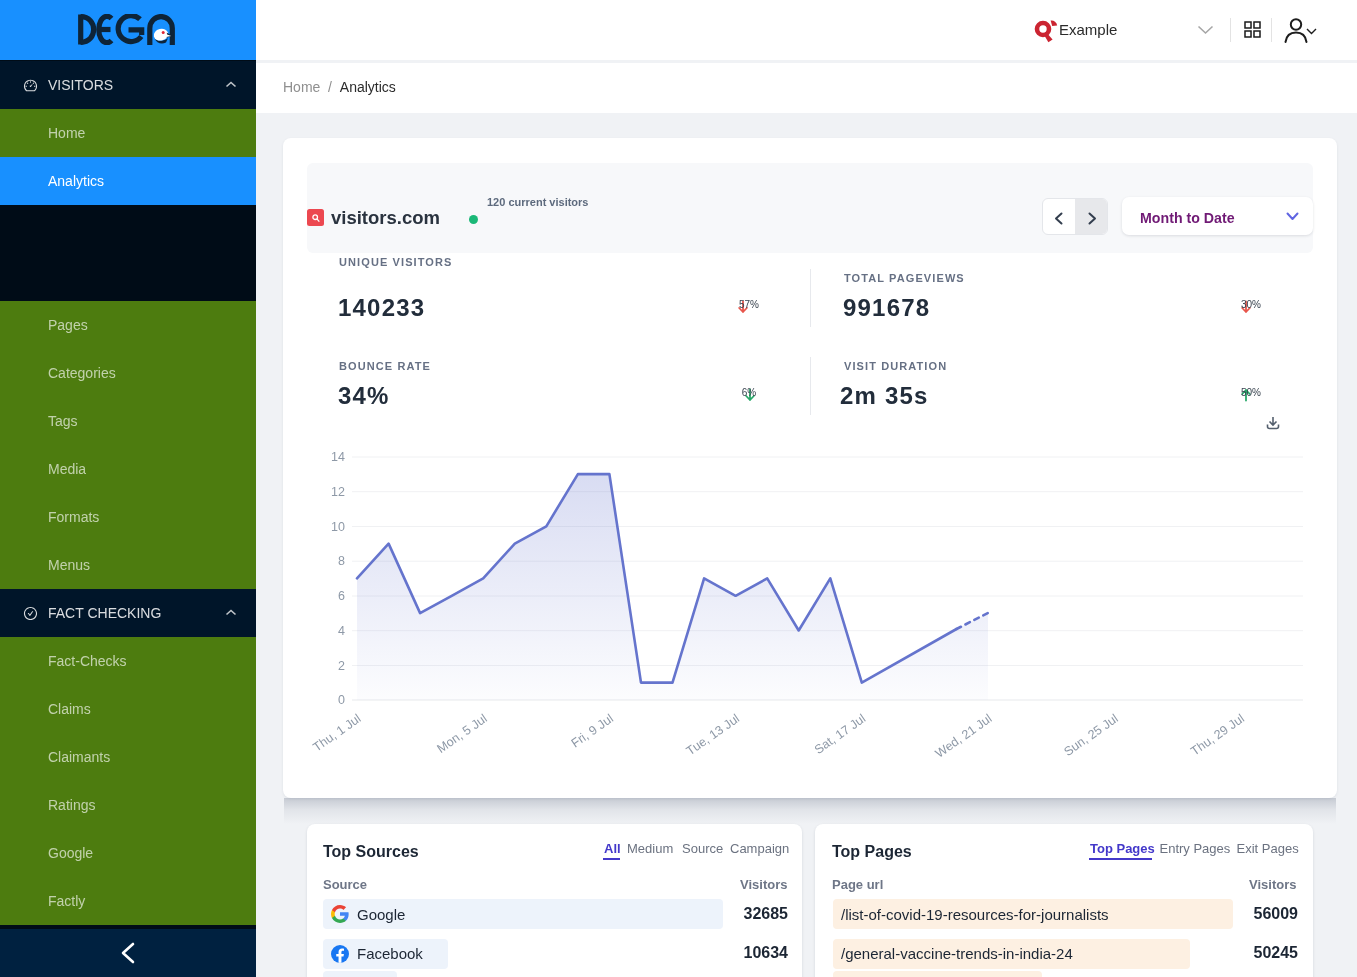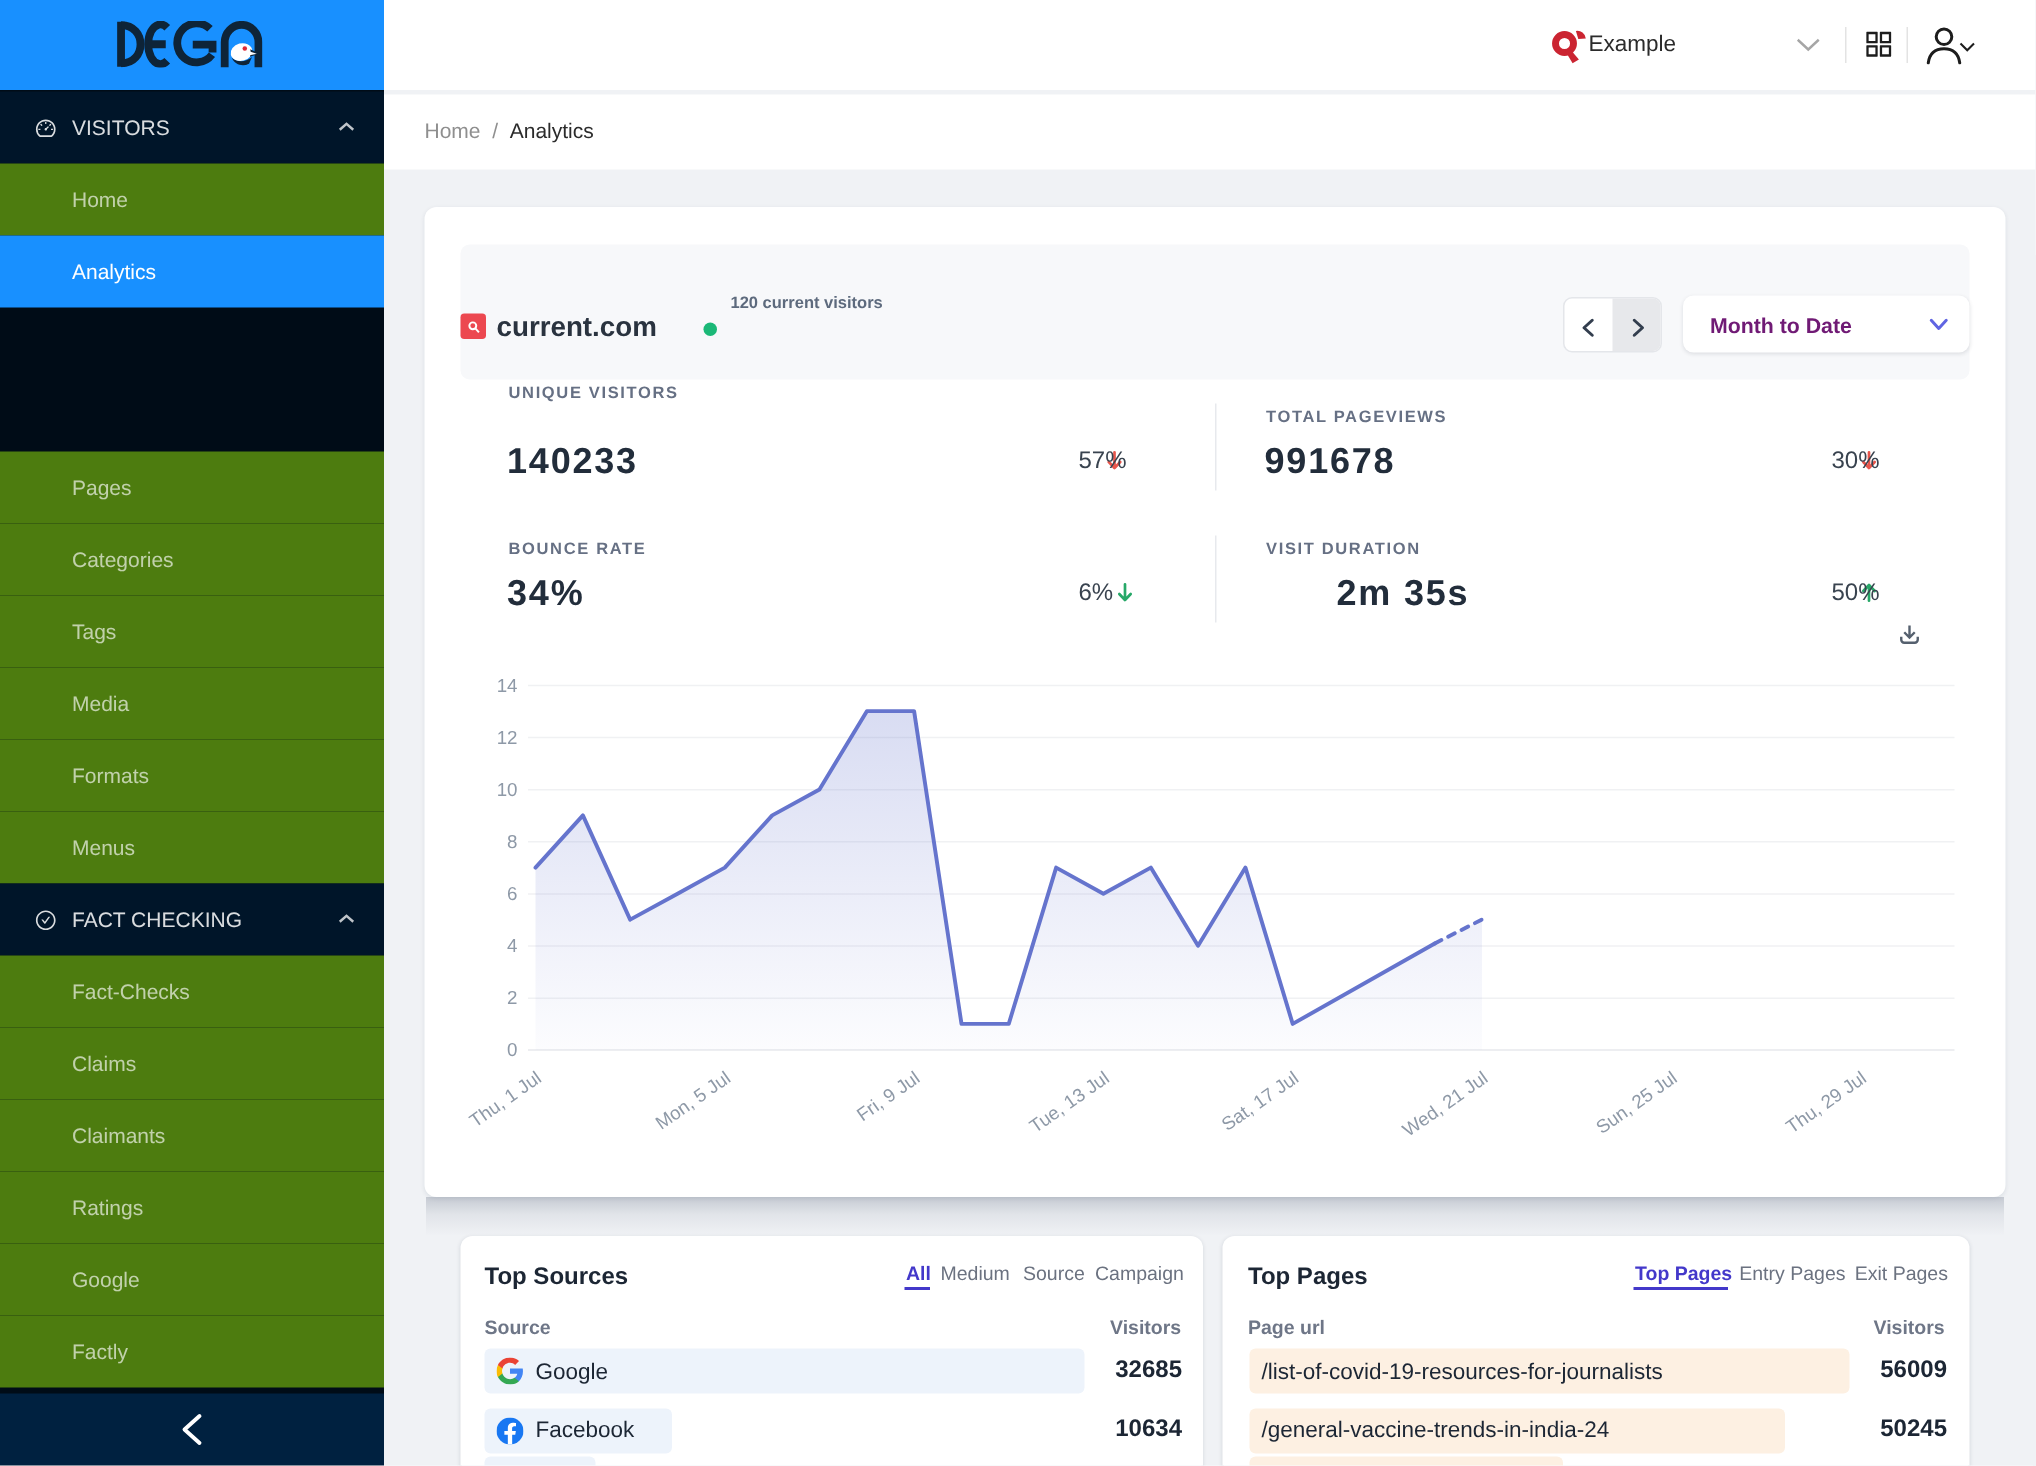--- a/index.html
+++ b/index.html
@@ -7,21 +7,21 @@
 .abs{position:absolute}
 .row{position:absolute;left:0;width:256px;height:48px;display:flex;align-items:center;font-size:14px}
 .grp{background:#001529;color:rgba(255,255,255,.85)}
 .itm{background:#4d7c0f;color:rgba(255,255,255,.65)}
 .sel{background:#1890ff;color:#fff}
 .row span{position:absolute;left:48px}
 .row svg.ic{position:absolute;left:23px}
 .row svg.car{position:absolute;left:225px}
 .cap{position:absolute;font-size:11px;font-weight:700;letter-spacing:1.1px;color:#667084}
 .val{position:absolute;font-size:24px;font-weight:700;color:#222d3b;letter-spacing:1.2px}
-.delta{position:absolute;font-size:16px;color:#39434f;white-space:nowrap;width:60px;text-align:left}
+.delta{position:absolute;font-size:10px;color:#39434f;white-space:nowrap;width:60px;text-align:center}
 .tabs{position:absolute;font-size:13px;color:#6b7280;white-space:nowrap}
 .tabs b{color:#4338ca;font-weight:700}
 .hdrcol{position:absolute;font-size:13px;font-weight:700;color:#6e7687}
 .bar{position:absolute;height:30px;border-radius:4px}
 .rowtxt{position:absolute;font-size:15px;color:#1c2634}
 .rowval{position:absolute;font-size:16px;font-weight:600;color:#1c2634;text-align:right}
 </style>
 </head>
 <body>
 
@@ -140,21 +140,21 @@
 
 <div class="abs" style="left:283px;top:138px;width:1054px;height:660px;background:#fff;border-radius:8px;box-shadow:0 1px 3px rgba(15,34,58,.08)"></div>
 <div class="abs" style="left:284px;top:798px;width:1052px;height:26px;background:linear-gradient(to bottom, rgba(30,45,75,.20), rgba(30,45,75,.07) 45%, rgba(30,45,75,0) 100%)"></div>
 
 <div class="abs" style="left:307px;top:163px;width:1006px;height:90px;background:#f7f8fa;border-radius:6px"></div>
 <div class="abs" style="left:307px;top:209px;width:17px;height:17px;background:#ec4850;border-radius:2.5px"></div>
 <svg class="abs" style="left:311px;top:213px" width="10" height="10" viewBox="0 0 10 10">
     <circle cx="4.2" cy="4.2" r="2.3" fill="none" stroke="#fff" stroke-width="1.3"></circle>
     <path d="M5.9 5.9 L8.3 8.6" stroke="#fff" stroke-width="1.3"></path>
   </svg>
-<div class="abs" style="left:331px;top:207px;font-size:18.5px;font-weight:700;color:#2a333f">current.com</div>
+<div class="abs" style="left:331px;top:207px;font-size:18.5px;font-weight:700;color:#2a333f">visitors.com</div>
 <div class="abs" style="left:469px;top:214.5px;width:9px;height:9px;border-radius:50%;background:#1bb877"></div>
 <div class="abs" style="left:487px;top:196px;font-size:11px;font-weight:600;color:#5d6a7d">120 current visitors</div>
 <div class="abs" style="left:1042px;top:198px;width:66px;height:37px;background:#fff;border:1px solid #e4e6ea;border-radius:6px"></div>
 <div class="abs" style="left:1075px;top:199px;width:32px;height:35px;background:#e7e8eb;border-radius:0 5px 5px 0"></div>
 <svg class="abs" style="left:1054px;top:212px" width="9" height="13" viewBox="0 0 9 13">
     <path d="M7.5 1.5 L2 6.5 L7.5 11.5" stroke="#333e4e" stroke-width="2" fill="none" stroke-linecap="round" stroke-linejoin="round"></path>
   </svg>
 <svg class="abs" style="left:1088px;top:212px" width="9" height="13" viewBox="0 0 9 13">
     <path d="M1.5 1.5 L7 6.5 L1.5 11.5" stroke="#333e4e" stroke-width="2" fill="none" stroke-linecap="round" stroke-linejoin="round"></path>
   </svg>
@@ -176,21 +176,21 @@
     <path d="M5 1.5 V12 M1.2 8 L5 12 L8.8 8" stroke="#e8564c" stroke-width="1.8" fill="none" stroke-linecap="round" stroke-linejoin="round"></path>
   </svg>
 <div class="delta" style="left:1221px;top:299px">30%</div>
 <div class="cap" style="left:339px;top:360px">BOUNCE RATE</div>
 <div class="val" style="left:338px;top:382px">34%</div>
 <svg class="abs" style="left:745px;top:388px" width="10" height="14" viewBox="0 0 10 14">
     <path d="M5 1.5 V12 M1.2 8 L5 12 L8.8 8" stroke="#27a868" stroke-width="1.8" fill="none" stroke-linecap="round" stroke-linejoin="round"></path>
   </svg>
 <div class="delta" style="left:719px;top:387px">6%</div>
 <div class="cap" style="left:844px;top:360px">VISIT DURATION</div>
-<div class="val" style="left:891px;top:382px">2m 35s</div>
+<div class="val" style="left:840px;top:382px">2m 35s</div>
 <svg class="abs" style="left:1241px;top:388px" width="10" height="14" viewBox="0 0 10 14">
     <path d="M5 12.5 V2 M1.2 6 L5 2 L8.8 6" stroke="#27a868" stroke-width="1.8" fill="none" stroke-linecap="round" stroke-linejoin="round"></path>
   </svg>
 <div class="delta" style="left:1221px;top:387px">50%</div>
 <div class="abs" style="left:810px;top:269px;width:1px;height:58px;background:#e7e9ed"></div>
 <div class="abs" style="left:810px;top:357px;width:1px;height:58px;background:#e7e9ed"></div>
 <svg class="abs" style="left:1266px;top:416px" width="14" height="14" viewBox="0 0 14 14" fill="none" stroke="#55606e" stroke-width="1.6">
     <path d="M7 1 L7 8 M3.5 5.5 L7 9 L10.5 5.5"></path>
     <path d="M1.5 8.5 L1.5 10.5 A2 2 0 0 0 3.5 12.5 L10.5 12.5 A2 2 0 0 0 12.5 10.5 L12.5 8.5"></path>
   </svg>

